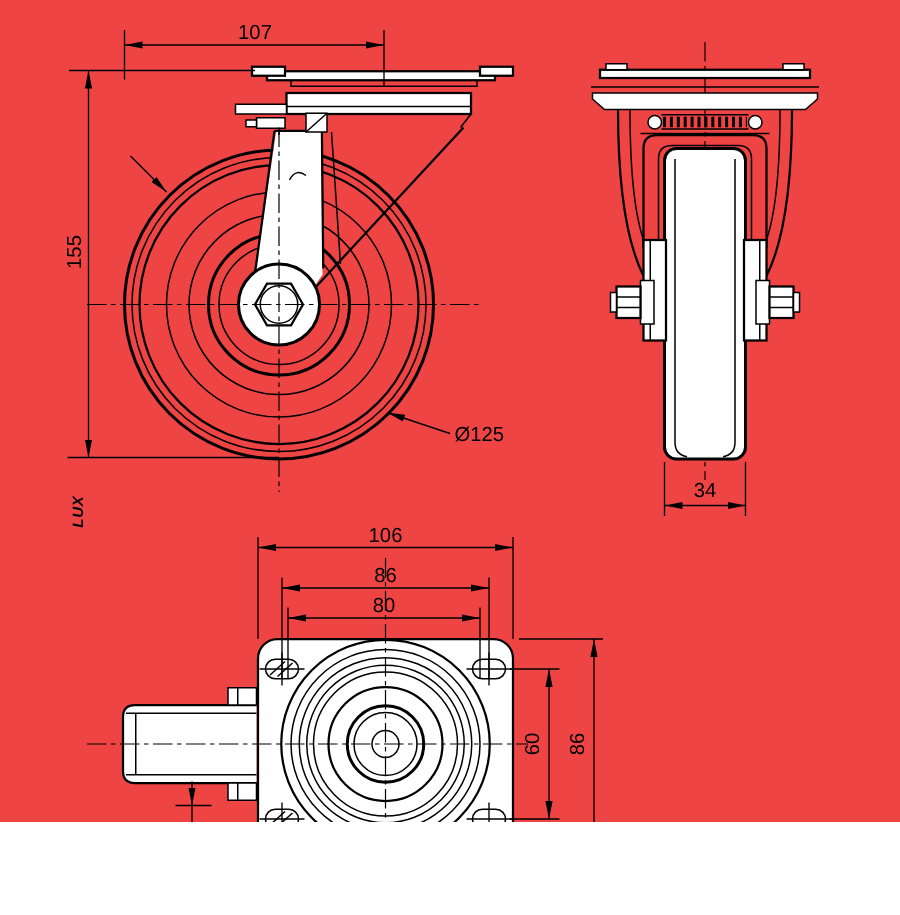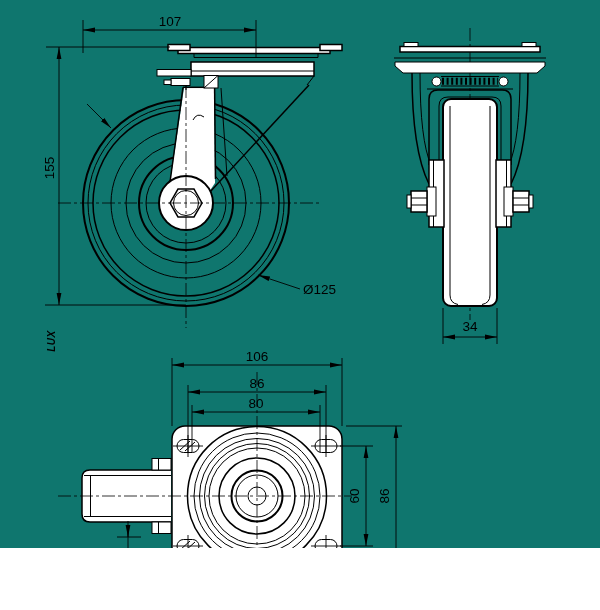--- a/index.html
+++ b/index.html
@@ -1,16 +1,16 @@
 <!DOCTYPE html>
 <html><head>
 <meta charset="utf-8">
 <style>
   html,body{margin:0;padding:0;background:#ffffff;}
-  .sheet{width:600px;height:548px;background:#0f766e;position:relative;overflow:hidden;}
+  .sheet{width:600px;height:548px;background:#ef4444;position:relative;overflow:hidden;}
   svg{display:block;}
   text{font-family:"Liberation Sans","DejaVu Sans",sans-serif;fill:#000;}
   .dim{font-size:13.5px;}
   .dim-small{font-size:13px;}
   .logo{font-size:10px;font-style:italic;font-weight:bold;letter-spacing:.5px;}
   .thick{stroke:#000;stroke-width:2;fill:none;}
   .med{stroke:#000;stroke-width:1.5;fill:none;}
   .thin{stroke:#000;stroke-width:1;fill:none;}
   .dimline{stroke:#000;stroke-width:.9;fill:none;}
   .cl{stroke:#000;stroke-width:.8;fill:none;stroke-dasharray:13 3 3 3;}

